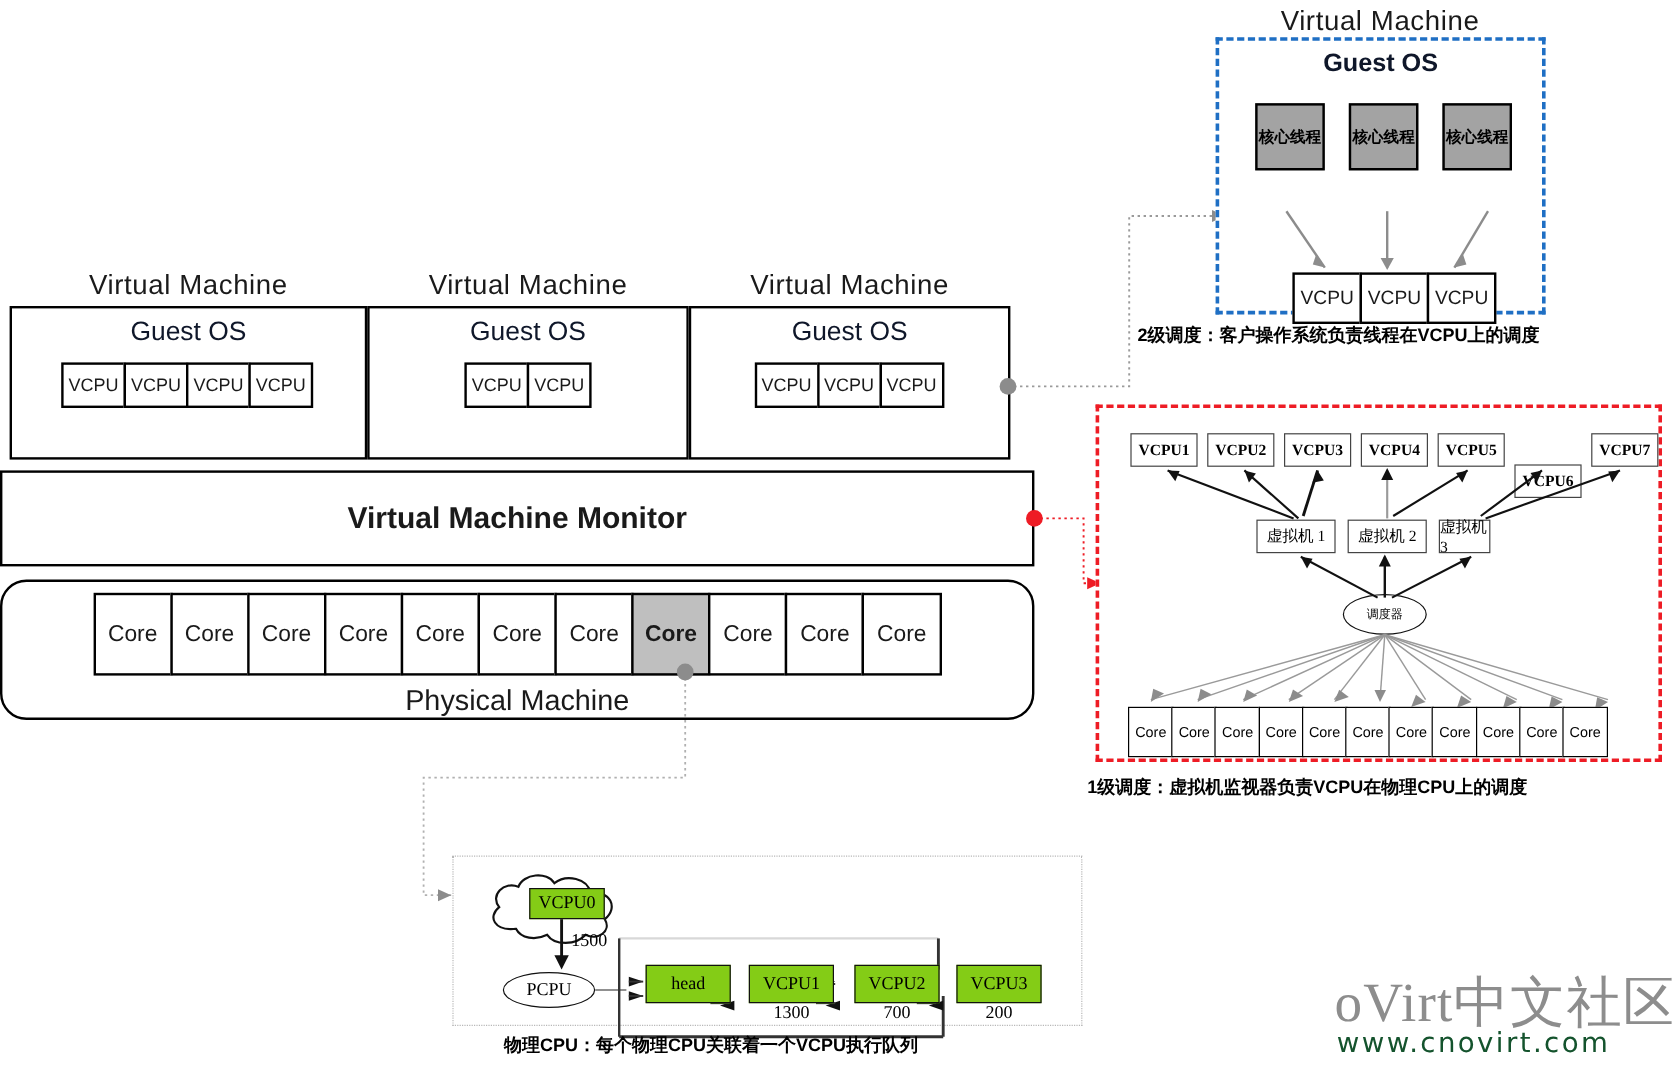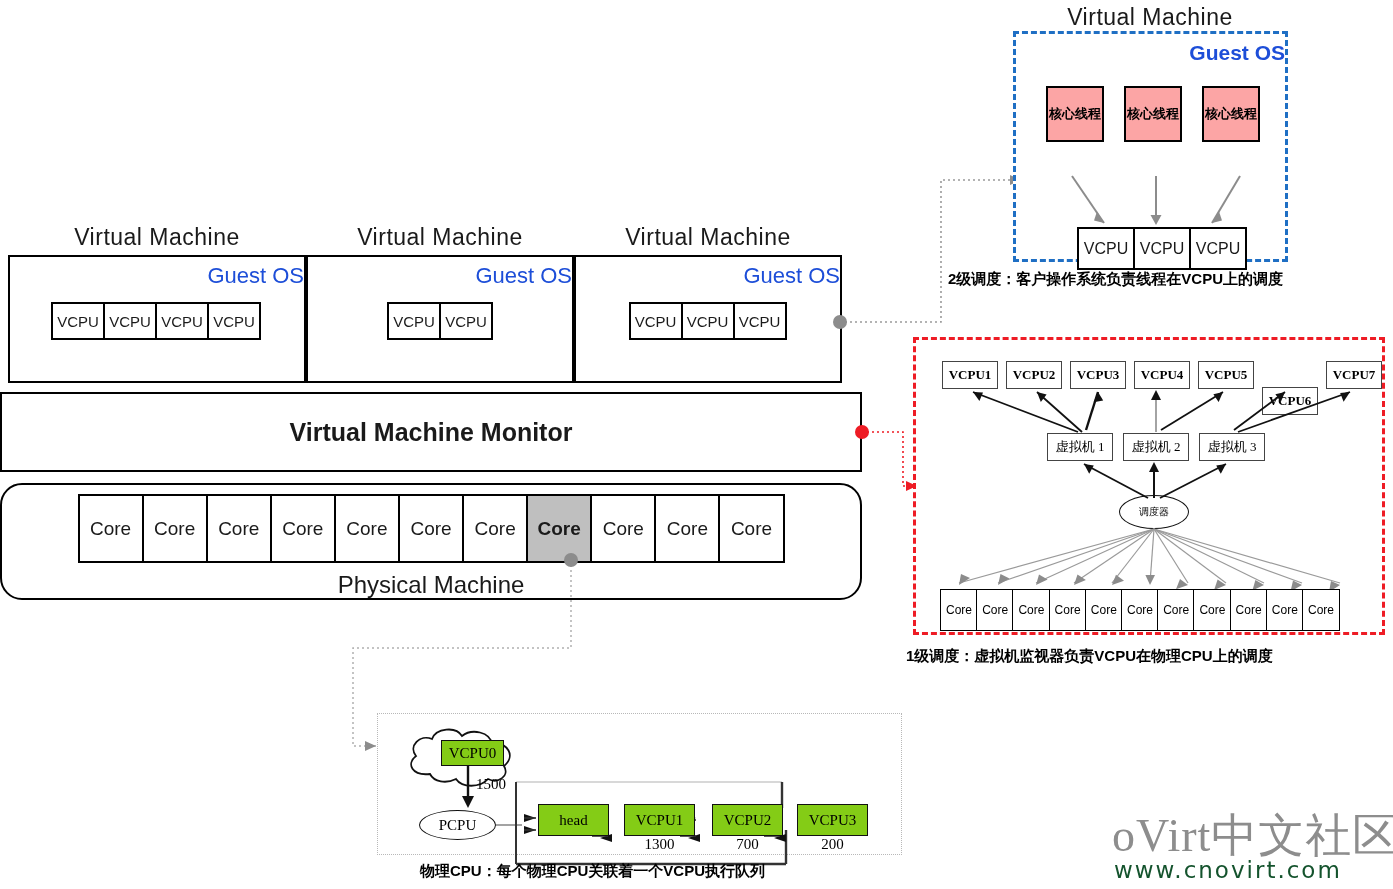--- a/index.html
+++ b/index.html
@@ -12,21 +12,21 @@
 
   
   .vm-title{
     font-size:23px;letter-spacing:.5px;text-align:center;color:#1a1a1a;
     white-space:nowrap;font-weight:400;
   }
   .guest-box{
     border:2.5px solid #000;background:#fff;box-sizing:border-box;
   }
   .guest-label{
-    text-align:right;font-size:22px;color:#1d4ed8;padding-top:6px;
+    text-align:center;font-size:22px;color:#0f172a;padding-top:6px;
   }
   .vcpu-strip{display:flex;margin:0 auto;}
   .vcpu-cell{
     border:2px solid #000;box-sizing:border-box;background:#fff;
     display:flex;align-items:center;justify-content:center;
     font-size:15px;color:#1a1a1a;width:54px;height:38px;margin-left:-2px;
   }
   .vcpu-cell:first-child{margin-left:0;}
 
   .vmm-box{
@@ -46,21 +46,21 @@
     font-size:19px;color:#1a1a1a;width:71px;height:69px;margin-left:-2px;
   }
   .core-cell:first-child{margin-left:0;}
   .core-cell.hl{background:#bfbfbf;font-weight:bold;}
 
   
   .blue-panel{
     border:3px dashed #1f6fc4;box-sizing:border-box;background:#fff;
   }
   .kt-box{
-    border:2px solid #000;background:#fca5a5;box-sizing:border-box;
+    border:2px solid #000;background:#a3a3a3;box-sizing:border-box;
     display:flex;align-items:center;justify-content:center;
     font-size:13px;font-weight:bold;color:#000;
   }
   .vcpu2{
     border:2.5px solid #000;background:#fff;box-sizing:border-box;
     display:flex;align-items:center;justify-content:center;
     font-size:16px;color:#1a1a1a;
   }
 
   
@@ -224,21 +224,21 @@
   <div class="abs vcpu-n" style="left:26px;top:21px;width:56px;height:28px;">VCPU1</div>
   <div class="abs vcpu-n" style="left:90px;top:21px;width:56px;height:28px;">VCPU2</div>
   <div class="abs vcpu-n" style="left:154px;top:21px;width:56px;height:28px;">VCPU3</div>
   <div class="abs vcpu-n" style="left:218px;top:21px;width:56px;height:28px;">VCPU4</div>
   <div class="abs vcpu-n" style="left:282px;top:21px;width:56px;height:28px;">VCPU5</div>
   <div class="abs vcpu-n" style="left:346px;top:21px;width:56px;height:28px;margin-top:26px;">VCPU6</div>
   <div class="abs vcpu-n" style="left:410px;top:21px;width:56px;height:28px;">VCPU7</div>
 
   <div class="abs vm-n" style="left:131px;top:93px;width:66px;height:28px;">虚拟机 1</div>
   <div class="abs vm-n" style="left:207px;top:93px;width:66px;height:28px;">虚拟机 2</div>
-  <div class="abs vm-n" style="left:283px;top:93px;width:66px;height:28px;">虚拟机 3</div>
+  <div class="abs vm-n" style="left:283px;top:93px;width:43px;height:28px;">虚拟机 3</div>
 
   <div class="abs sched" style="left:203px;top:155px;width:70px;height:34px;">调度器</div>
 
   <svg class="abs" width="472" height="110" style="left:0;top:20px;">
     <path d="M162,72 L57,32" stroke="#111" stroke-width="1.8" fill="none"></path>
     <path d="M57,32 l10,0.4 l-3.6,8.6 z" fill="#111"></path>
     <path d="M166,72 L121,32" stroke="#111" stroke-width="1.8" fill="none"></path>
     <path d="M121,32 l9.6,2.6 l-5.8,7.5 z" fill="#111"></path>
     <path d="M170,70 L182,32" stroke="#111" stroke-width="2.4" fill="none"></path>
     <path d="M182,32 l5.2,8.4 l-9.6,1.8 z" fill="#111"></path>

